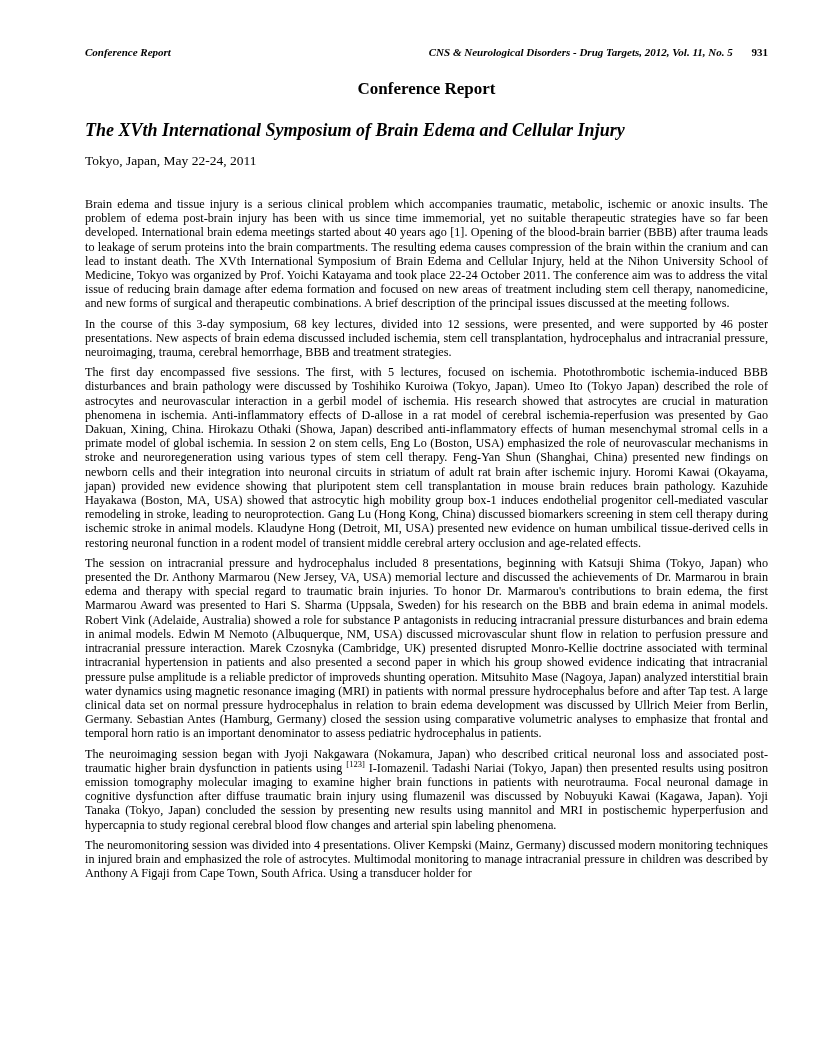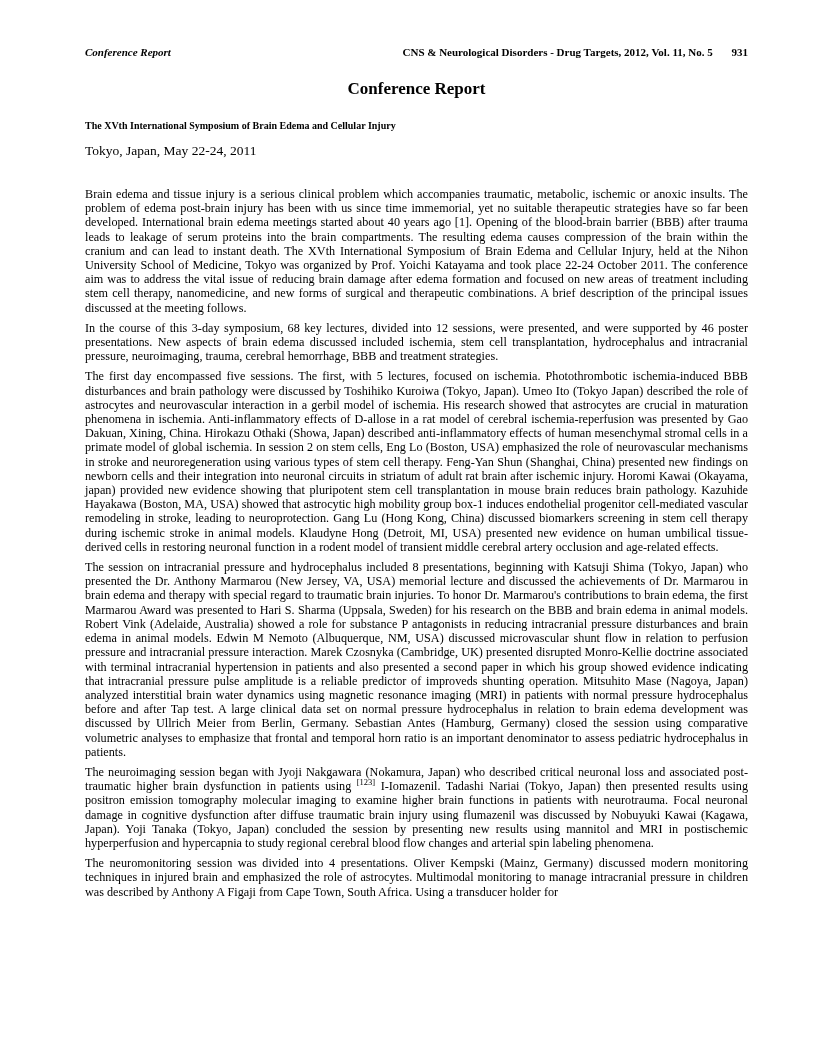--- a/index.html
+++ b/index.html
@@ -8,43 +8,44 @@
     height: 1056px;
     background: #ffffff;
     color: #000000;
     font-family: "Liberation Serif", serif;
     overflow: hidden;
   }
   .page {
     box-sizing: border-box;
     width: 816px;
     height: 876px;
-    padding: 46px 68px 0 85px;
+    padding: 46px 48px 0 85px;
   }
   .running-header {
     display: flex;
     justify-content: space-between;
     align-items: baseline;
     font-size: 11px;
     font-weight: bold;
   }
   .hdr-left { font-style: italic; }
   .hdr-right { white-space: nowrap; }
-  .hdr-right .citation { }
+  .hdr-right .citation { font-style: italic; }
   .hdr-right .pageno { font-style: normal; margin-left: 16px; }
   .doc-title {
     text-align: center;
     font-size: 17px;
     font-weight: bold;
     margin: 21px 0 0 0;
   }
   .article-title {
-    font-size: 10px;
+    font-size: 18px;
     font-weight: bold;
     margin: 21px 0 0 0;
+    font-style: italic;
   }
   .subtitle {
     font-size: 13.5px;
     font-weight: normal;
     margin: 12px 0 0 0;
   }
   .body-text {
     margin-top: 28px;
     font-size: 12.2px;
     line-height: 14.2px;

